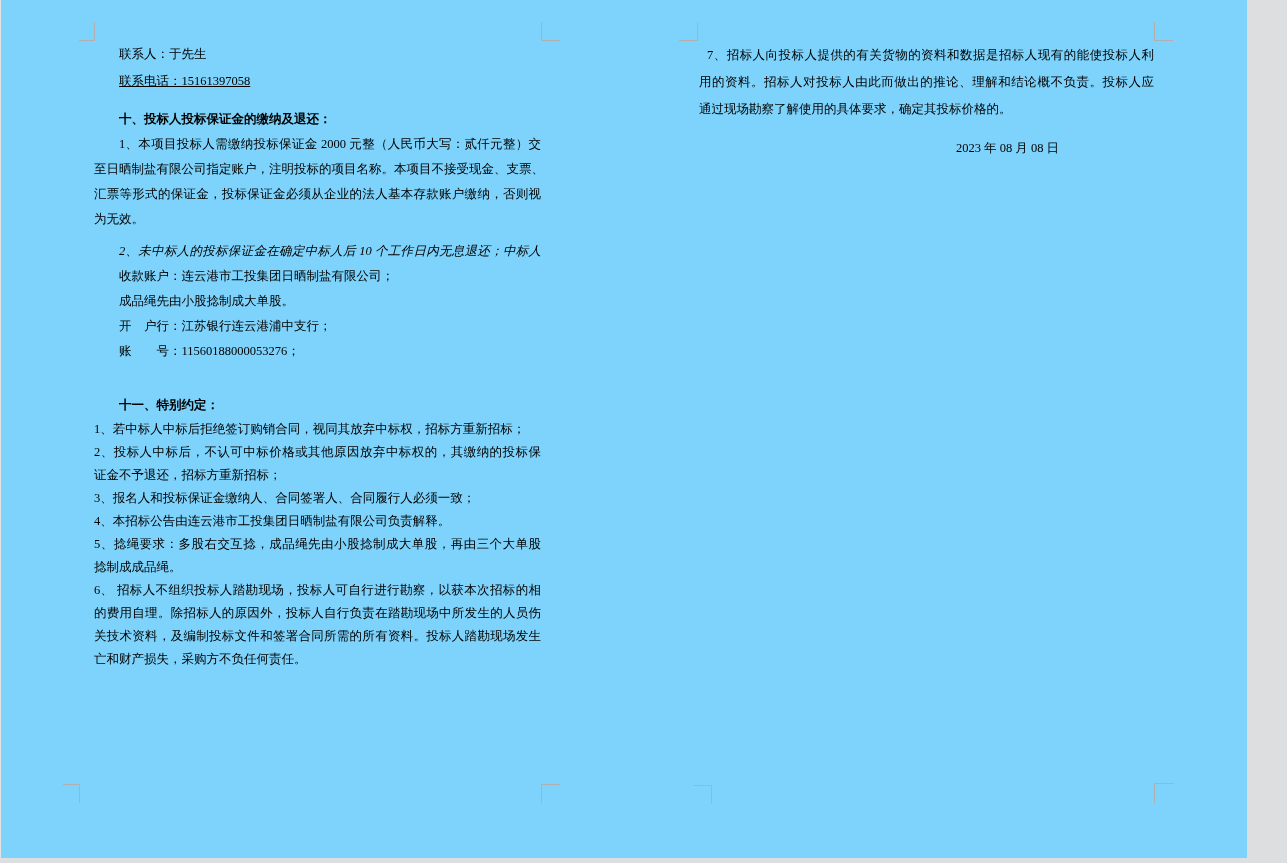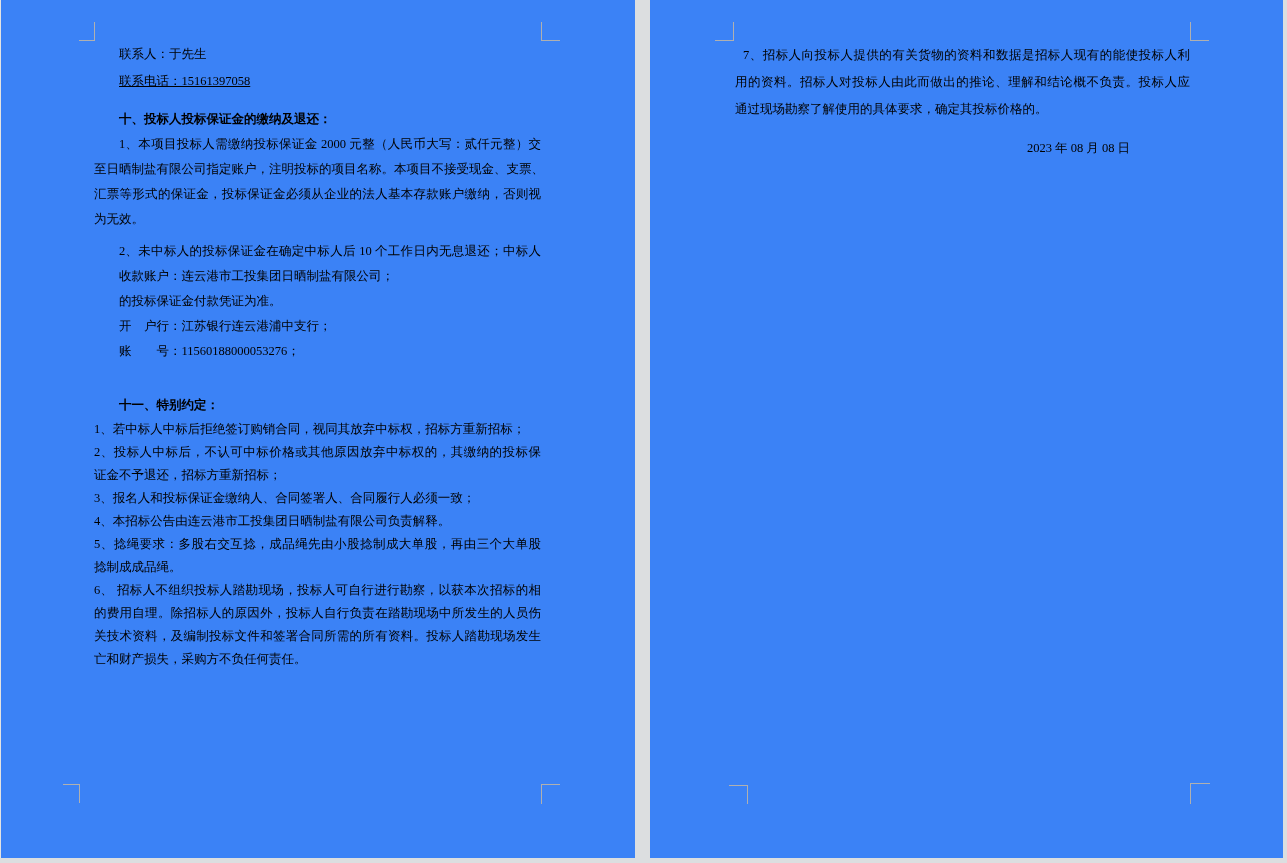--- a/index.html
+++ b/index.html
@@ -14,30 +14,30 @@
   }
   .canvas {
     position: relative;
     width: 1287px;
     height: 863px;
   }
   .page {
     position: absolute;
     top: 0;
     height: 858px;
-    background: #3b82f6;
+    background: #7dd3fc;
   }
   .page-1 {
     left: 0;
     width: 635px;
     border-left: 1px solid #e3e3e3;
     box-sizing: border-box;
   }
   .page-2 {
-    left: 650px;
+    left: 614px;
     width: 633px;
   }
   
   .mark {
     position: absolute;
     width: 16px;
     height: 18px;
   }
   .mark.tl { border-right: 1px solid #b0b0b0; border-bottom: 1px solid #b0b0b0; }
   .mark.tr { border-left: 1px solid #b0b0b0; border-bottom: 1px solid #b0b0b0; }
@@ -56,27 +56,27 @@
   .para { margin: 0; }
   .para.heading { font-weight: bold; }
   .para.item { line-height: 23px; }
   .para.indent .line:first-child { padding-left: 25px; }
   .line { white-space: nowrap; }
   .line.fill { text-align: justify; text-align-last: justify; }
   
   #contact-phone { margin-top: 2px; text-decoration: underline; }
   #heading-10 { margin-top: 13px; }
   #sec10-item1 { }
-  #sec10-item2 { margin-top: 7px; }
+  #sec10-item2 { margin-top: 7px; font-style: italic; }
   #heading-11 { margin-top: 29px; }
   #sec11-item7 { line-height: 27px; }
   #sec11-item7 .line:first-child { padding-left: 8px; }
   #doc-date {
     margin-top: 12px;
-    margin-right: 60px;
+    margin-right: 95px;
     line-height: 27px;
     text-align: right;
   }
   #doc-date .line { text-align: right; }
 </style>
 </head>
 <body>
 
 <div class="canvas">
 
@@ -97,21 +97,21 @@
           <div class="line fill">汇票等形式的保证金，投标保证金必须从企业的法人基本存款账户缴纳，否则视</div>
           <div class="line">为无效。</div>
         </div>
         <div class="para body indent" id="sec10-item2">
           <div class="line fill">2、未中标人的投标保证金在确定中标人后 10 个工作日内无息退还；中标人</div>
         </div>
         <div class="para body indent" id="sec10-payee">
           <div class="line">收款账户：连云港市工投集团日晒制盐有限公司；</div>
         </div>
         <div class="para body indent" id="sec10-item3">
-          <div class="line">的投标保证金付款凭证为准。</div>
+          <div class="line">成品绳先由小股捻制成大单股。</div>
         </div>
         <div class="para body indent" id="sec10-bank">
           <div class="line">开　户行：江苏银行连云港浦中支行；</div>
         </div>
         <div class="para body indent" id="sec10-account">
           <div class="line">账　　号：11560188000053276；</div>
         </div>
         <div class="para heading indent" id="heading-11">
           <div class="line">十一、特别约定：</div>
         </div>

